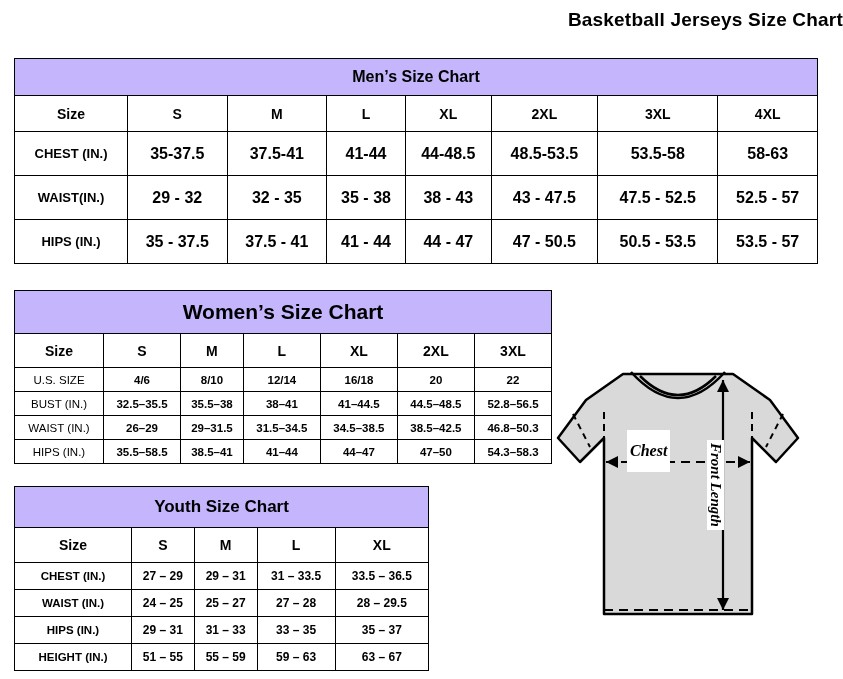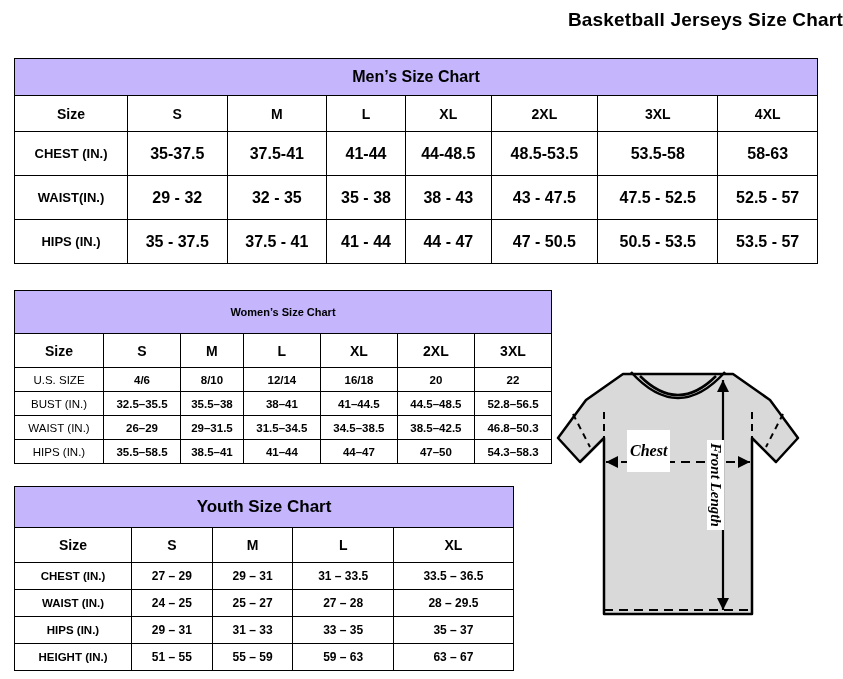--- a/index.html
+++ b/index.html
@@ -32,21 +32,21 @@
     border-collapse: collapse;
     background: #ffffff;
   }
   table.men {
     width: 804px;
   }
   table.women {
     width: 538px;
   }
   table.youth {
-    width: 500px;
+    width: 415px;
   }
   th, td {
     border: 1px solid #000000;
     text-align: center;
     vertical-align: middle;
     padding: 0;
   }
   .caption-cell {
     background: #c4b5fd;
     font-size: 16px;
@@ -65,21 +65,21 @@
     font-size: 13px;
     height: 43px;
     width: 112px;
   }
   table.men td.val {
     font-weight: bold;
     font-size: 16px;
     height: 43px;
   }
   
-  table.women th.caption-cell { height: 42px; font-size: 11px; margin-left: 30px; }
+  table.women th.caption-cell { height: 42px; font-size: 21px; margin-left: 30px; }
   table.women th.hdr-cell { height: 33px; font-size: 14px; }
   table.women td.lbl {
     font-weight: normal;
     font-size: 11.5px;
     height: 23px;
     width: 88px;
   }
   table.women td.val {
     font-weight: bold;
     font-size: 11.5px;

